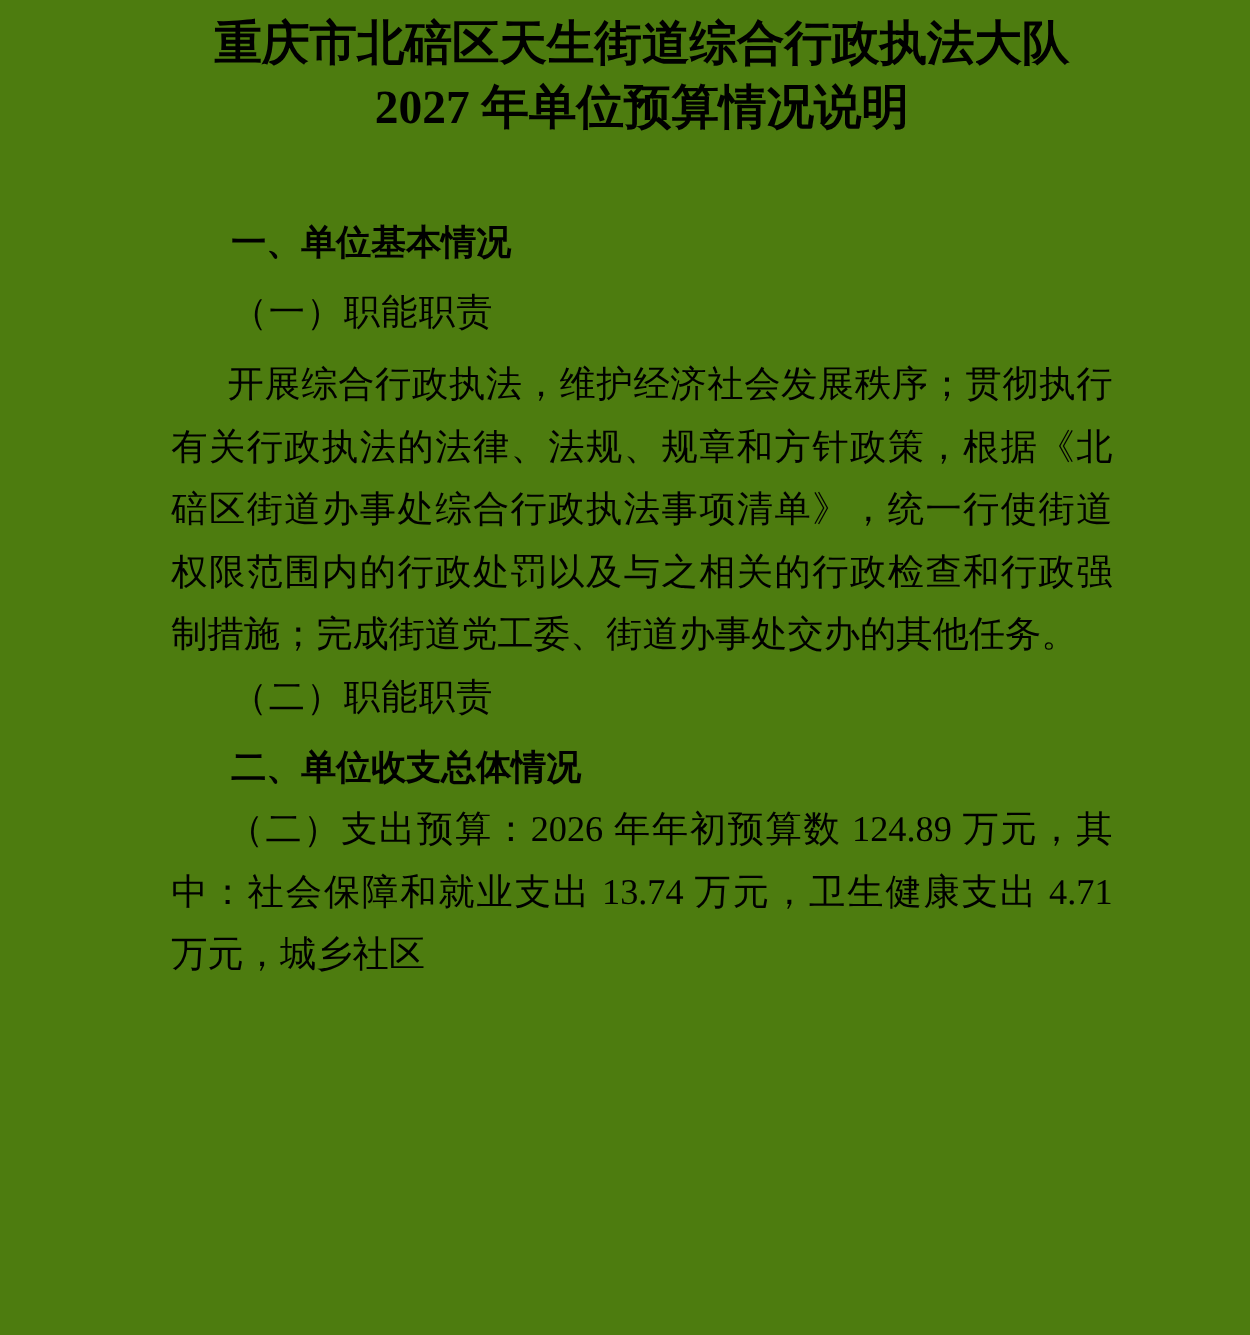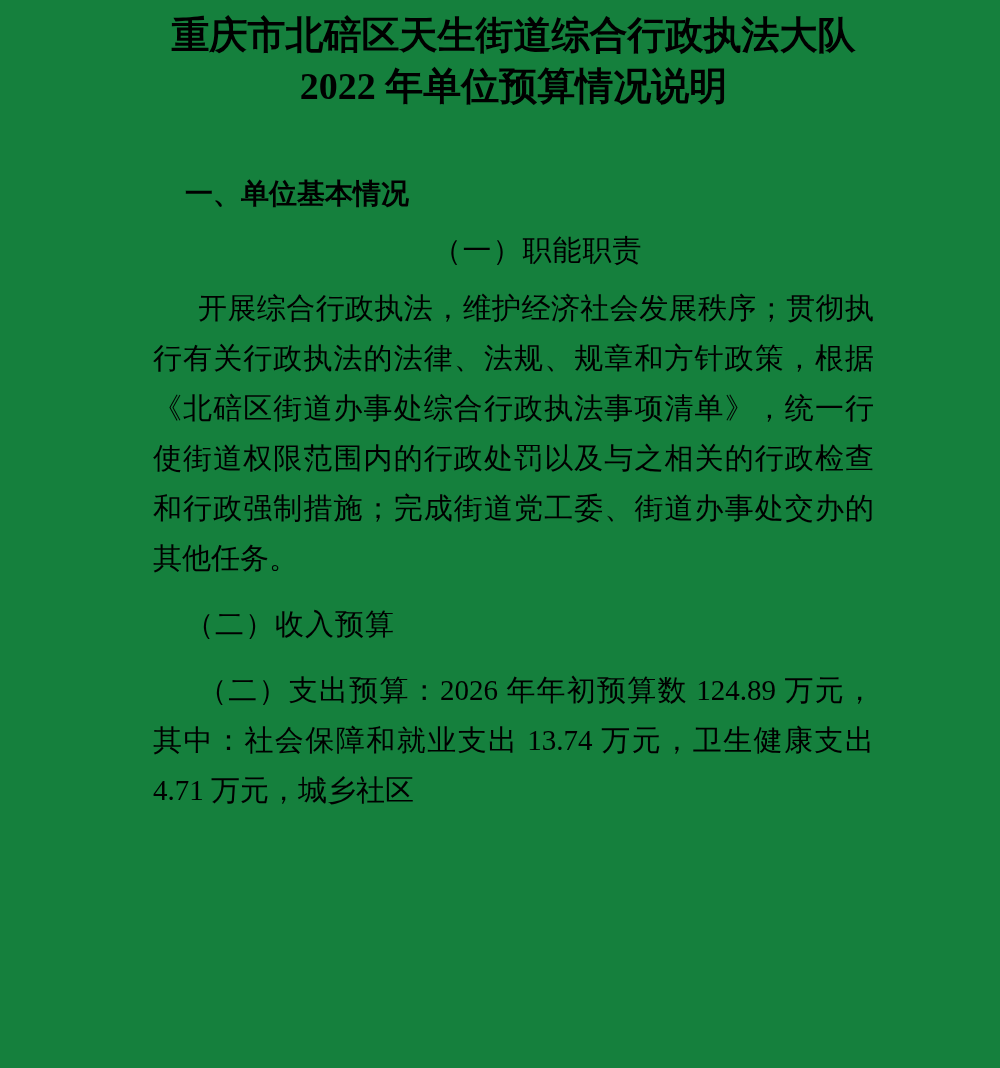--- a/index.html
+++ b/index.html
@@ -5,21 +5,21 @@
   html, body {
     margin: 0;
     padding: 0;
     background: #ffffff;
   }
   .page {
     position: relative;
     width: 1000px;
     height: 1068px;
     box-sizing: border-box;
-    background: #15803d;
+    background: #4d7c0f;
     color: #000000;
     padding: 10px 110px 0 137px;
     overflow: hidden;
     font-family: "Liberation Serif", "DejaVu Serif", serif;
   }
   .title {
     margin: 0 0 57px 0;
     text-align: center;
     font-weight: 700;
     font-size: 38px;
@@ -39,48 +39,49 @@
   .h-black.gap-top { margin-top: 6px; }
   .h-kai {
     margin: 0;
     font-size: 29px;
     line-height: 50px;
     text-indent: 48px;
     letter-spacing: 1px;
     white-space: nowrap;
     font-family: "Liberation Serif", "DejaVu Serif", serif;
   }
-  .h-kai.gap-top { margin-top: 6px; text-align: center; }
+  .h-kai.gap-top { margin-top: 6px; }
   .para {
-    margin: 16px;
+    margin: 0;
     font-size: 29px;
     line-height: 50px;
     text-indent: 45px;
     text-align: justify;
     text-justify: inter-ideograph;
     font-family: "Liberation Serif", "DejaVu Serif", serif;
   }
   .para.gap-top { margin-top: 8px; }
 </style>
 </head>
 <body>
 
 <div class="page">
 
   <h1 class="title">
     <span class="tline">重庆市北碚区天生街道综合行政执法大队</span>
-    <span class="tline">2022 年单位预算情况说明</span>
+    <span class="tline">2027 年单位预算情况说明</span>
   </h1>
 
   <p class="h-black">一、单位基本情况</p>
 
   <p class="h-kai gap-top">（一）职能职责</p>
 
   <p class="para gap-top">开展综合行政执法，维护经济社会发展秩序；贯彻执行有关行政执法的法律、法规、规章和方针政策，根据《北碚区街道办事处综合行政执法事项清单》，统一行使街道权限范围内的行政处罚以及与之相关的行政检查和行政强制措施；完成街道党工委、街道办事处交办的其他任务。</p>
 
-  <p class="h-kai">（二）收入预算</p>
+  <p class="h-kai">（二）职能职责</p>
 
 
+  <p class="h-black gap-top">二、单位收支总体情况</p>
 
 
   <p class="para">（二）支出预算：2026 年年初预算数 124.89 万元，其中：社会保障和就业支出 13.74 万元，卫生健康支出 4.71 万元，城乡社区</p>
 
 </div>
 
 </body></html>

